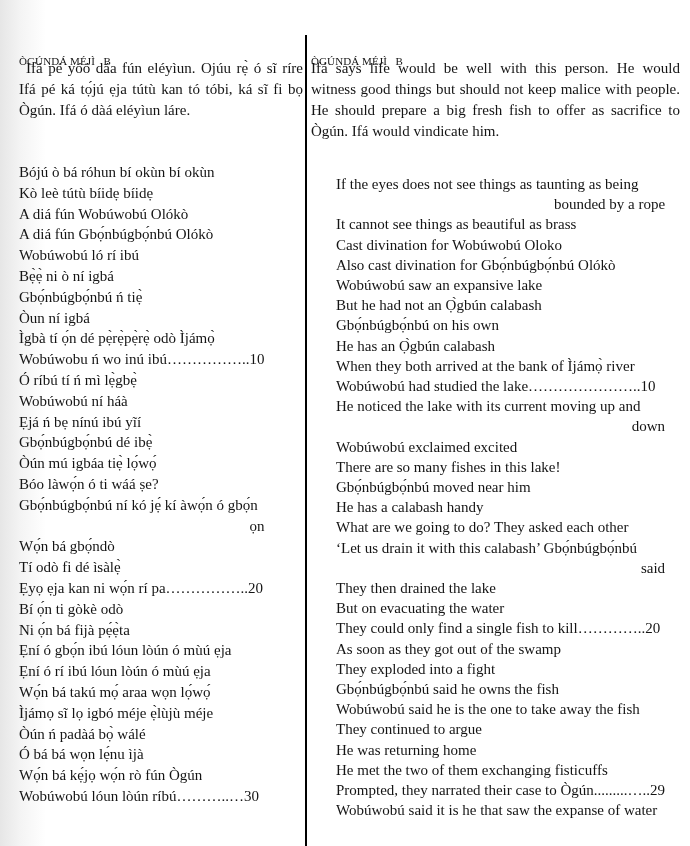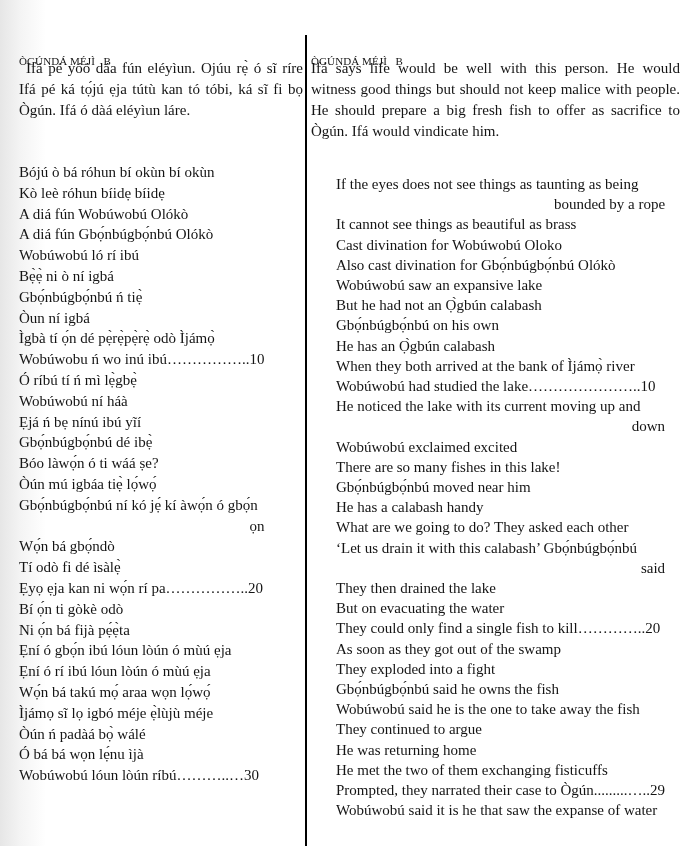--- a/index.html
+++ b/index.html
@@ -44,47 +44,48 @@
 <body>
 
 <div class="page-shade"></div>
 <div class="divider"></div>
 
 <div class="col col-left">
   <div class="title">ÒGÚNDÁ MÉJÌ   B</div>
   <p class="summary">Ifá pé yóó dáa fún eléyìun. Ojúu rẹ̀ ó sĩ ríre Ifá pé ká tọ́jú ẹja tútù kan tó tóbi, ká sĩ fi bọ Ògún. Ifá ó dàá eléyìun láre.</p>
   <ul class="lines">
       <li class="line"><span>Bójú ò bá róhun bí okùn bí okùn</span></li>
-      <li class="line"><span>Kò leè róhun bíidẹ bíidẹ</span></li>
+      <li class="line"><span>Kò leè tútù bíidẹ bíidẹ</span></li>
       <li class="line"><span>A diá fún Wobúwobú Olókò</span></li>
       <li class="line"><span>A diá fún Gbọ́nbúgbọ́nbú Olókò</span></li>
       <li class="line"><span>Wobúwobú ló rí ibú</span></li>
       <li class="line"><span>Bẹ̀ẹ̀ ni ò ní igbá</span></li>
       <li class="line"><span>Gbọ́nbúgbọ́nbú ń tiẹ̀</span></li>
       <li class="line"><span>Òun ní igbá</span></li>
       <li class="line"><span>Ìgbà tí ọ́n dé pẹ̀rẹ̀pẹ̀rẹ̀ odò Ìjámọ̀</span></li>
       <li class="line"><span>Wobúwobu ń wo inú ibú……………..10</span></li>
       <li class="line"><span>Ó ríbú tí ń mì lẹ̀gbẹ̀</span></li>
       <li class="line"><span>Wobúwobú ní háà</span></li>
       <li class="line"><span>Ẹjá ń bẹ nínú ibú yĩí</span></li>
       <li class="line"><span>Gbọ́nbúgbọ́nbú dé ibẹ̀</span></li>
+      <li class="line"><span>Òún mú igbáa tiẹ̀ lọ́wọ́</span></li>
       <li class="line"><span>Bóo làwọ́n ó ti wáá ṣe?</span></li>
-      <li class="line"><span>Òún mú igbáa tiẹ̀ lọ́wọ́</span></li>
       <li class="line wrap"><span>Gbọ́nbúgbọ́nbú ní kó jẹ́ kí àwọ́n ó gbọ́n</span><span class="cont">ọn</span></li>
       <li class="line"><span>Wọ́n bá gbọ́ndò</span></li>
       <li class="line"><span>Tí odò fi dé ìsàlẹ̀</span></li>
       <li class="line"><span>Ẹyọ ẹja kan ni wọ́n rí pa……………..20</span></li>
       <li class="line"><span>Bí ọ́n ti gòkè odò</span></li>
       <li class="line"><span>Ni ọ́n bá fijà pẹ́ẹ̀ta</span></li>
       <li class="line"><span>Ẹní ó gbọ́n ibú lóun lòún ó mùú ẹja</span></li>
       <li class="line"><span>Ẹní ó rí ibú lóun lòún ó mùú ẹja</span></li>
       <li class="line"><span>Wọ́n bá takú mọ́ araa wọn lọ́wọ́</span></li>
       <li class="line"><span>Ìjámọ sĩ lọ igbó méje ẹ̀lùjù méje</span></li>
       <li class="line"><span>Òún ń padàá bọ̀ wálé</span></li>
       <li class="line"><span>Ó bá bá wọn lẹ́nu ìjà</span></li>
+      <li class="line"><span>Wọ́n bá kẹ́jọ wọ́n rò fún Ògún</span></li>
       <li class="line"><span>Wobúwobú lóun lòún ríbú………..…30</span></li>
     </ul>
 </div>
 
 <div class="col col-right">
   <div class="title">ÒGÚNDÁ MÉJÌ   B</div>
   <p class="summary">Ifá says life would be well with this person. He would witness good things but should not keep malice with people. He should prepare a big fresh fish to offer as sacrifice to Ògún. Ifá would vindicate him.</p>
   <ul class="lines">
       <li class="line wrap"><span>If the eyes does not see things as taunting as being</span><span class="cont">bounded by a rope</span></li>
       <li class="line"><span>It cannot see things as beautiful as brass</span></li>

